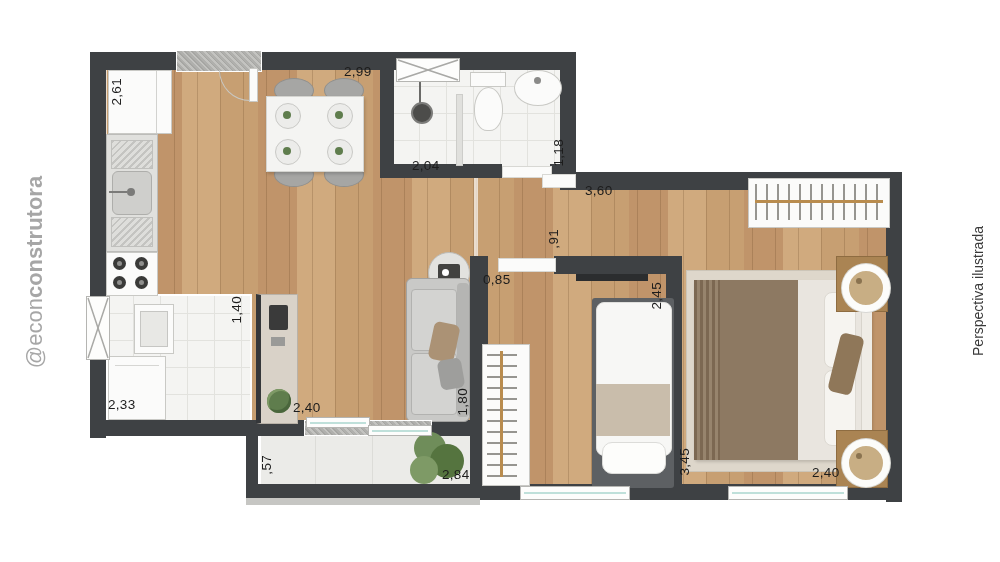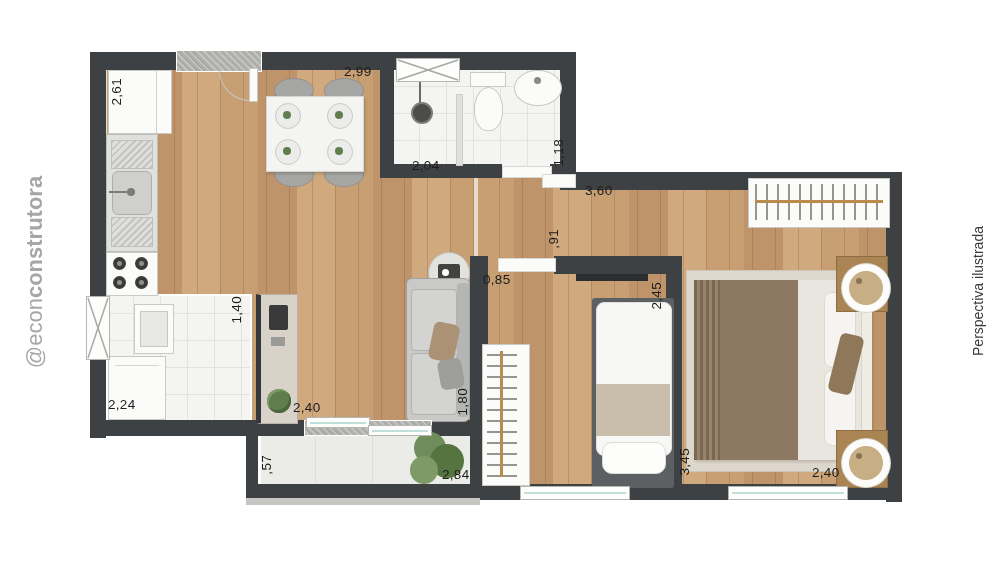--- a/index.html
+++ b/index.html
@@ -223,20 +223,20 @@
 
 <div class="dim dim-v" style="left: 109px; top: 78px;">2,61</div>
     <div class="dim" style="left: 344px; top: 64px;">2,99</div>
     <div class="dim" style="left: 387px; top: 158px; margin-left: 25px;">2,04</div>
     <div class="dim dim-v" style="left: 551px; top: 139px;">1,18</div>
     <div class="dim" style="left: 585px; top: 183px;">3,60</div>
     <div class="dim dim-v" style="left: 546px; top: 229px;">,91</div>
     <div class="dim" style="left: 483px; top: 272px;">0,85</div>
     <div class="dim dim-v" style="left: 649px; top: 282px;">2,45</div>
     <div class="dim dim-v" style="left: 229px; top: 296px;">1,40</div>
-    <div class="dim" style="left: 108px; top: 397px;">2,24</div>
+    <div class="dim" style="left: 108px; top: 397px;">2,33</div>
     <div class="dim" style="left: 293px; top: 400px;">2,40</div>
     <div class="dim dim-v" style="left: 455px; top: 388px;">1,80</div>
     <div class="dim dim-v" style="left: 259px; top: 455px;">,57</div>
     <div class="dim" style="left: 442px; top: 467px;">2,84</div>
     <div class="dim dim-v" style="left: 677px; top: 448px;">3,45</div>
     <div class="dim" style="left: 812px; top: 465px;">2,40</div>
   </div>
 
 </body></html>

